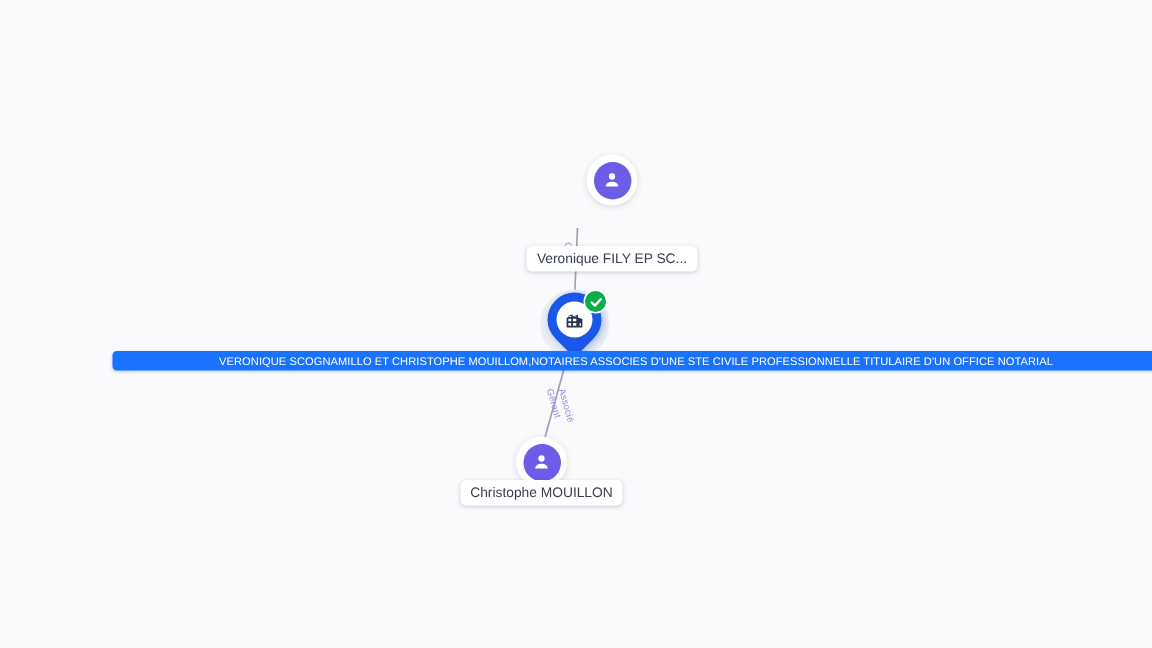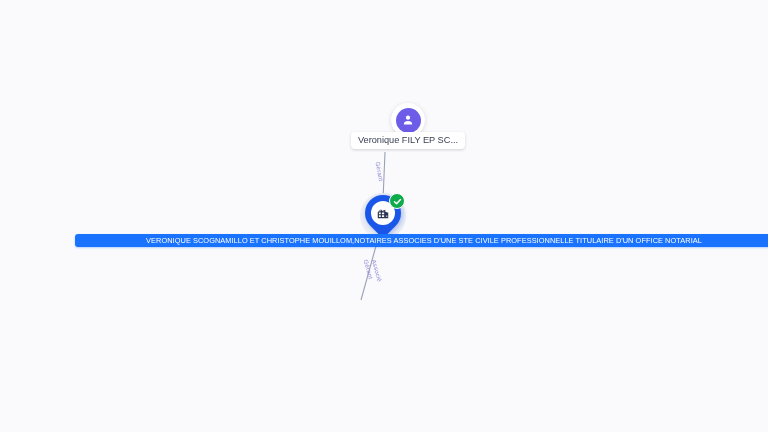--- a/index.html
+++ b/index.html
@@ -174,21 +174,21 @@
     <line class="edge-line" x1="385" y1="152" x2="383" y2="200"></line>
     <line class="edge-line" x1="381" y1="228" x2="361" y2="300"></line>
   </svg>
 
   <div class="edge-label" style="left:378px; top:158px; transform: rotate(80deg);">Gérant</div>
 
   <div class="edge-label" style="left:366px; top:256px; transform: rotate(74deg);">Gérant</div>
 
   <div class="edge-label" style="left:374px; top:256px; transform: rotate(74deg);">Associé</div>
 
-  <div class="person-node" style="left:338px; top:103px; width:140px;">
+  <div class="person-node" style="left:338px; top:103px; width:140px;gap:32px;">
     <div class="avatar-ring">
       <div class="avatar-disc">
         <svg width="14" height="14" viewBox="0 0 24 24" fill="#ffffff">
           <circle cx="12" cy="8" r="3.6"></circle>
           <path d="M4.8 19.5c0-3.6 3.3-5.6 7.2-5.6s7.2 2 7.2 5.6z"></path>
         </svg>
       </div>
     </div>
     <div class="node-pill">Veronique FILY EP SC...</div>
   </div>
@@ -203,14 +203,25 @@
     </div>
     <div class="check-badge">
       <svg width="9" height="9" viewBox="0 0 24 24" fill="none" stroke="#ffffff" stroke-width="4" stroke-linecap="round" stroke-linejoin="round">
         <polyline points="4,12.5 9.5,18 20,6.5"></polyline>
       </svg>
     </div>
   </div>
 
   <div class="company-banner">VERONIQUE SCOGNAMILLO ET CHRISTOPHE MOUILLOM,NOTAIRES ASSOCIES D'UNE STE CIVILE PROFESSIONNELLE TITULAIRE D'UN OFFICE NOTARIAL</div>
 
+  <div class="person-node" style="left:291px; top:291px; width:140px;">
+    <div class="avatar-ring">
+      <div class="avatar-disc">
+        <svg width="14" height="14" viewBox="0 0 24 24" fill="#ffffff">
+          <circle cx="12" cy="8" r="3.6"></circle>
+          <path d="M4.8 19.5c0-3.6 3.3-5.6 7.2-5.6s7.2 2 7.2 5.6z"></path>
+        </svg>
+      </div>
+    </div>
+    <div class="node-pill">Christophe MOUILLON</div>
+  </div>
 
 </div>
 
 </body></html>

